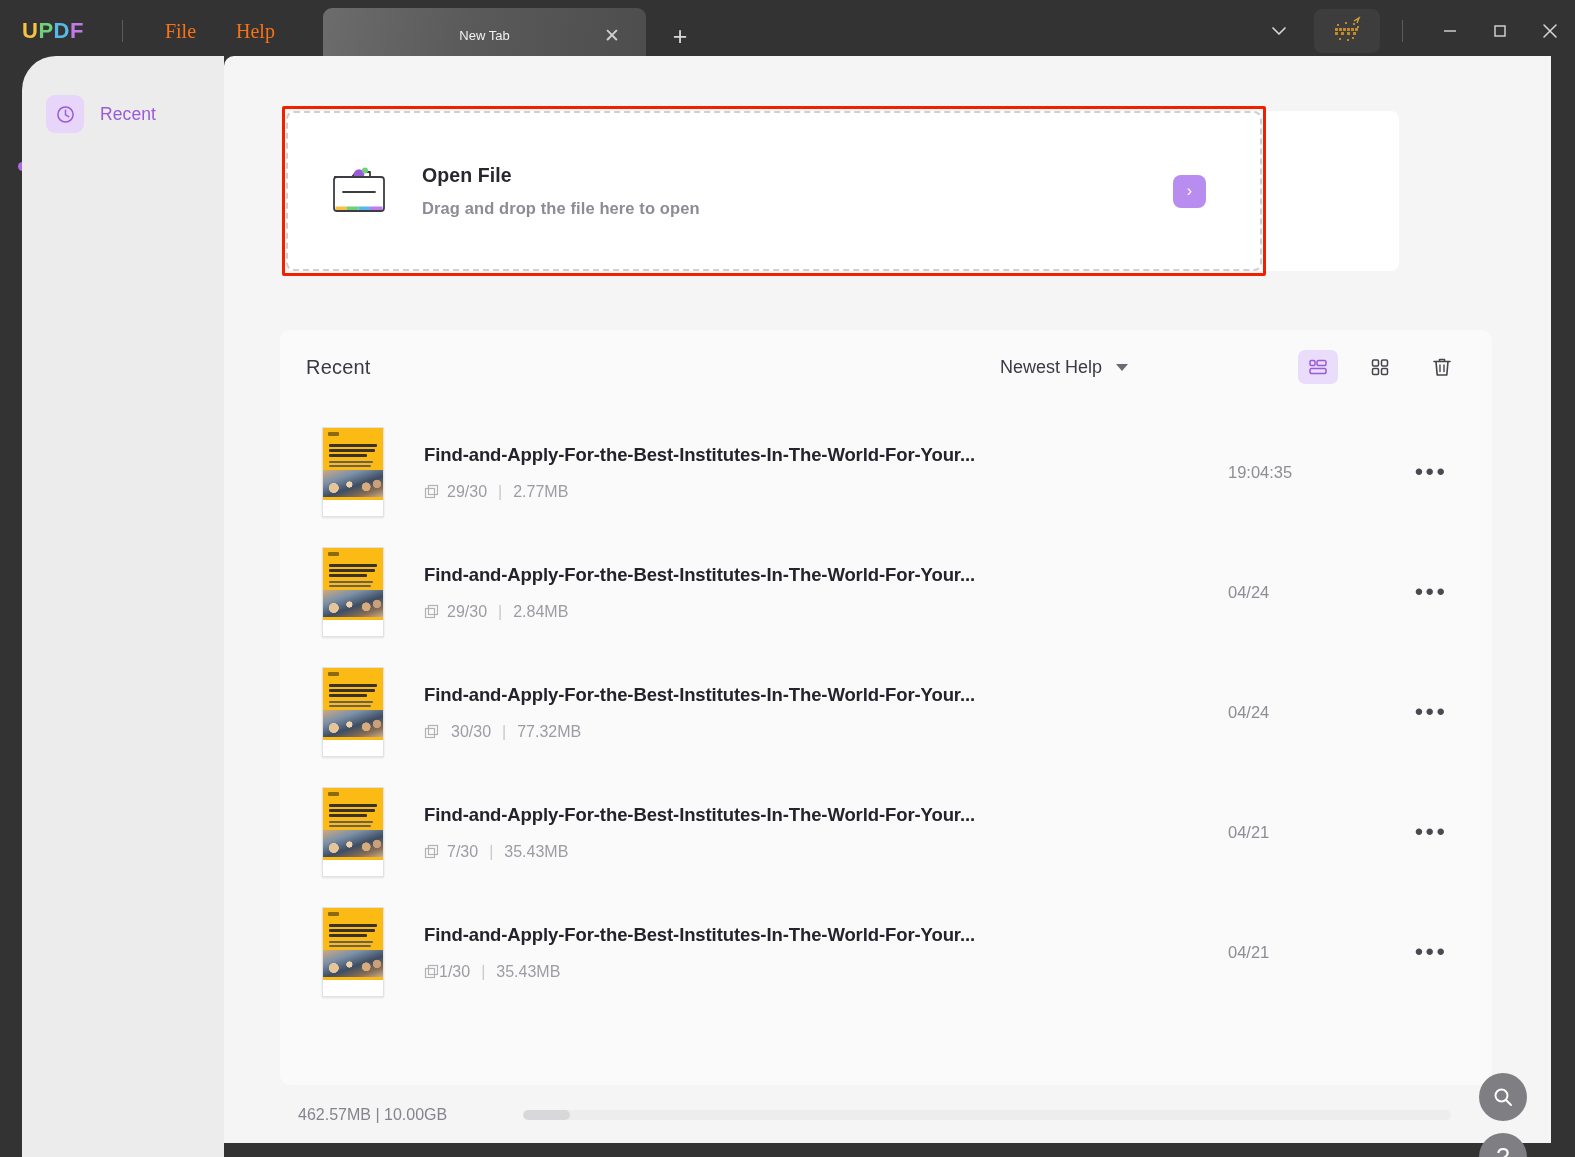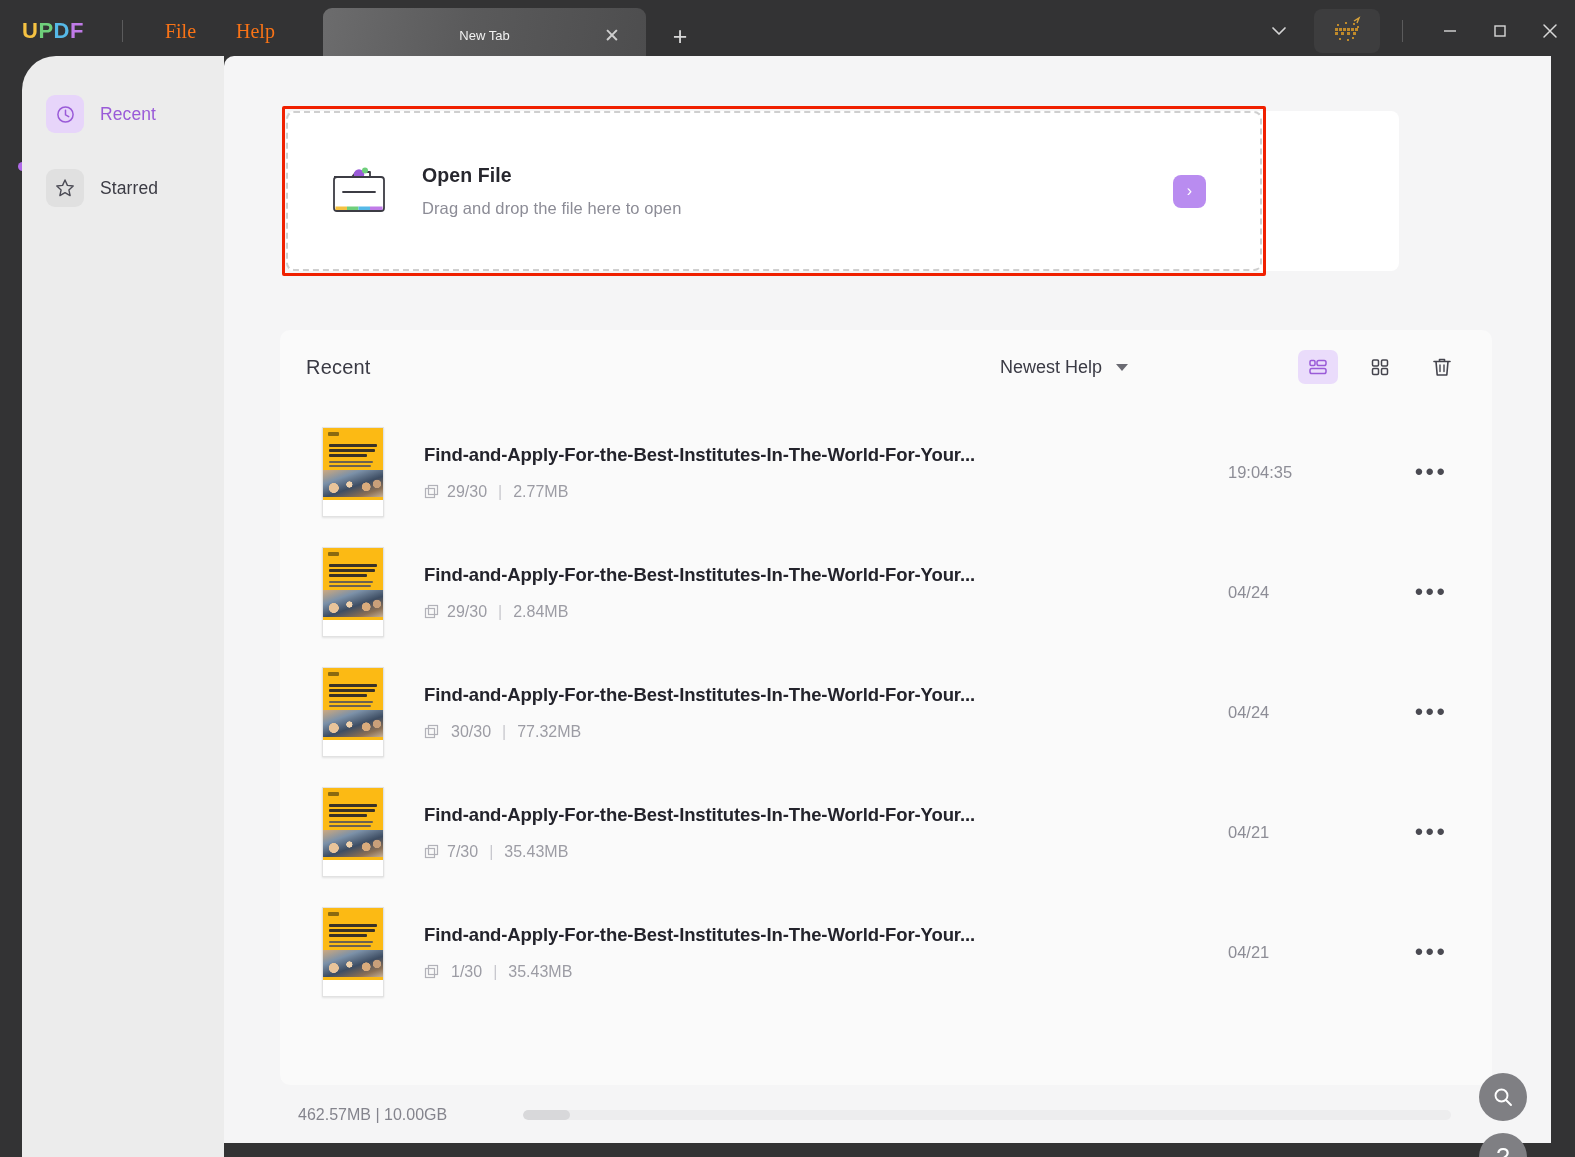--- a/index.html
+++ b/index.html
@@ -121,21 +121,21 @@
     border:3px solid #f02000; border-radius:2px; pointer-events:none;
   }
   .openfile{
     width:976px; height:160px; background:#fff; border-radius:8px;
     border:2px dashed #cfcfcf;
     display:flex; align-items:center; padding:0 30px;
   }
   .folder-icon{ width:62px;height:52px; position:relative; flex:0 0 auto; margin-left:12px;}
   .of-text{ margin-left:30px; }
   .of-title{ font-size:19.5px; font-weight:bold; color:#27272e; letter-spacing:.1px;}
-  .of-sub{ font-size:16.5px; color:#8c8c96; margin-top:12px; letter-spacing:.1px;}
+  .of-sub{ font-size:16.5px; color:#8c8c96; margin-top:12px; letter-spacing:.1px;font-weight:bold;}
   .of-arrow{
     margin-left:auto; width:33px;height:33px;border-radius:8px;
     background:#b98cf0; display:flex;align-items:center;justify-content:center;
     color:#fff; font-size:16px; margin-right:24px;
   }
   .batch{
     width:216px; height:160px; background:#fff; border-radius:8px;
     padding:24px 0 0 26px;
   }
   .batch-title{ font-size:17.5px; font-weight:bold; color:#2b2b33;}
@@ -321,28 +321,20 @@
     <div class="side-item active">
       <div class="side-icon">
         <svg width="21" height="21" viewBox="0 0 21 21">
             <circle cx="10.5" cy="10.5" r="7.6" fill="none" stroke="#9a5bd8" stroke-width="1.5"></circle>
             <path d="M10.5 6.2 V10.8 L13.7 12.6" fill="none" stroke="#9a5bd8" stroke-width="1.5" stroke-linecap="round"></path>
           </svg>
       </div>
       <div class="side-label">Recent</div>
     </div>
 
-    <div class="side-item">
-      <div class="side-icon">
-        <svg width="22" height="22" viewBox="0 0 22 22">
-            <path d="M11 3 L13.4 8.4 L19.2 9 L14.9 12.9 L16.1 18.6 L11 15.7 L5.9 18.6 L7.1 12.9 L2.8 9 L8.6 8.4 Z" fill="none" stroke="#4b4b55" stroke-width="1.4" stroke-linejoin="round"></path>
-          </svg>
-      </div>
-      <div class="side-label">Starred</div>
-    </div>
 
   </div>
 
   <div class="main">
 
     <div class="toprow">
 
       <div class="openfile-wrap">
         <div class="openfile">
           <div class="folder-icon">
@@ -562,21 +554,21 @@
           </div>
           <div class="fileinfo">
             <div class="filename">Find-and-Apply-For-the-Best-Institutes-In-The-World-For-Your...</div>
             <div class="filemeta">
               <span>
                 <svg width="15" height="15" viewBox="0 0 15 15" style="display:block;">
                     <rect x="4.5" y="1.5" width="9" height="9" fill="none" stroke="#b2b2b9" stroke-width="1.2"></rect>
                     <rect x="1.5" y="4.5" width="9" height="9" fill="none" stroke="#b2b2b9" stroke-width="1.2"></rect>
                   </svg>
               </span>
-              <span style="margin-left:12px;">1/30</span>
+              <span style="margin-left:0;">1/30</span>
               <span class="pipe">|</span>
               <span>35.43MB</span>
             </div>
           </div>
           <div class="filetime">04/21</div>
           <div class="dots">•••</div>
         </div>
 
       </div>
     </div>

